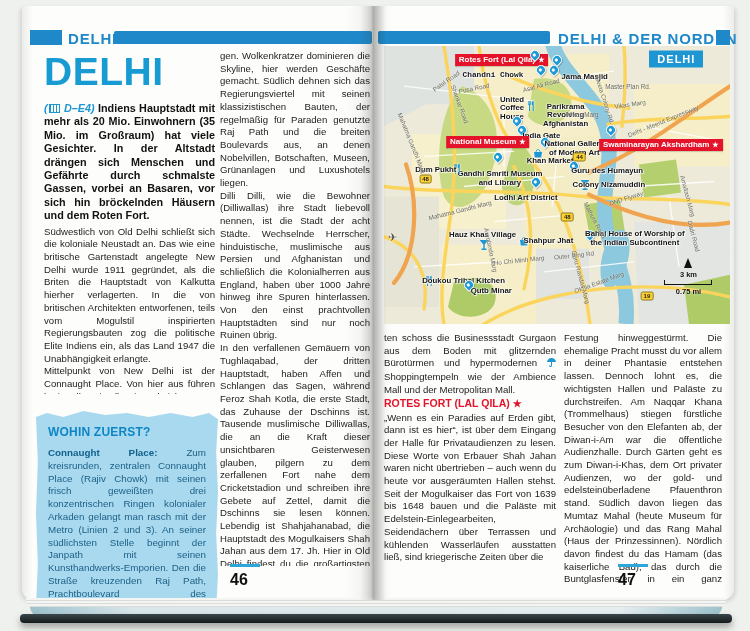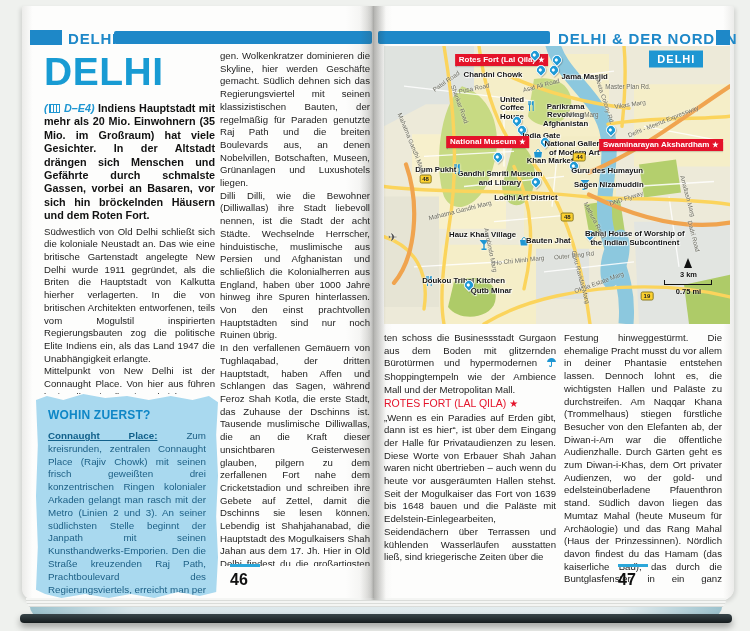--- a/index.html
+++ b/index.html
@@ -27,25 +27,25 @@
 
   
   .lp-title{position:absolute;left:22px;top:44px;margin:0;font-size:39px;font-weight:bold;color:#189bd3;letter-spacing:.5px;}
   .lp-col1{position:absolute;left:22px;top:96px;width:171px;height:292px;overflow:hidden;}
   .lp-col2{position:absolute;left:198px;top:44px;width:150px;height:516px;overflow:hidden;}
   p.body{margin:0;font-size:9.6px;line-height:12.7px;color:#1d1d1d;text-align:justify;}
   p.intro{margin:0 0 3px;font-size:10.8px;line-height:13.4px;font-weight:bold;color:#111;text-align:justify;}
   .mapref{color:#1e96d2;font-style:italic;}
   .mapref-icon{display:inline-block;width:9px;height:7px;border:1px solid #1e96d2;vertical-align:-1px;margin:0 1px;
     background:repeating-linear-gradient(90deg,#1e96d2 0 1px,transparent 1px 3px);}
-  .infobox{position:absolute;left:14px;top:388px;width:182px;height:204px;background:#a9d9ef;padding:12px 12px 10px;box-sizing:border-box;
+  .infobox{position:absolute;left:14px;top:405px;width:182px;height:204px;background:#a9d9ef;padding:12px 12px 10px;box-sizing:border-box;
     clip-path:polygon(0% 3%,6% 1%,15% 3%,26% 0%,38% 2%,50% 1%,62% 3%,74% 1%,86% 3%,95% 1%,100% 4%,99% 20%,100% 40%,99% 60%,100% 80%,99% 97%,90% 99%,78% 97%,65% 100%,52% 98%,40% 100%,27% 98%,14% 100%,5% 98%,0% 96%,1% 75%,0% 50%,1% 25%);}
   .infobox h3{margin:2px 0 8px;font-size:12px;color:#0e86c6;letter-spacing:.2px;}
   .infobox p{margin:0;font-size:9.8px;line-height:12.8px;color:#1c5f85;text-align:justify;}
-  .infobox b{color:#11608b;text-decoration:underline;}
+  .infobox b{color:#11608b;}
   .pagenum{position:absolute;top:558px;width:60px;}
   .pagenum .pn-line{width:30px;height:3px;background:#2ba7da;margin-bottom:4px;}
   .pagenum span{font-size:16px;font-weight:bold;color:#111;}
 
   
   .map{position:absolute;left:10px;top:40px;width:346px;height:278px;background:#edead9;overflow:hidden;}
   .map svg.base{position:absolute;left:0;top:0;}
   .map-labels{position:absolute;inset:0;}
   .ml{position:absolute;transform:translate(-50%,-50%);}
   .ml-poi{font-size:7.8px;font-weight:bold;color:#141414;text-align:center;line-height:1.12;white-space:nowrap;
@@ -60,21 +60,21 @@
   .ml-pin::after{content:"";position:absolute;left:2.2px;top:2.2px;width:2.6px;height:2.6px;background:#fff;border-radius:50%;}
   .ml-icon svg,.ml-icon span{filter:drop-shadow(0 0 1px #fff);}
   .ml-icon .plane{color:#555;font-size:11px;}
   .ml-scale{display:flex;flex-direction:column;align-items:center;font-size:7.5px;font-weight:bold;color:#111;text-shadow:0 0 2px #fff;}
   .ml-scale .n-arrow{width:0;height:0;border-left:4px solid transparent;border-right:4px solid transparent;border-bottom:10px solid #111;margin-bottom:2px;}
   .ml-scale .s-line{width:46px;height:4px;border-left:1.5px solid #111;border-right:1.5px solid #111;border-bottom:1.5px solid #111;margin:1px 0 2px;}
 
   .rp-col1{position:absolute;left:10px;top:326px;width:172px;height:238px;overflow:hidden;}
   .rp-col2{position:absolute;left:190px;top:326px;width:158px;height:252px;overflow:hidden;}
   .sightseeing{width:152px;height:17px;background:#1e88c8;color:#fff;font-size:10.5px;font-weight:bold;line-height:17px;padding-left:7px;letter-spacing:.3px;margin:9px 0 7px;}
-  .poi-head{margin:0 0 3px;font-size:10.5px;font-weight:normal;color:#e4132a;}
+  .poi-head{margin:0 0 3px;font-size:10.5px;font-weight:bold;color:#e4132a;}
   .poi-head .star{font-size:10px;margin-left:3px;}
   .shop-glyph{display:inline-block;vertical-align:-1px;}
 </style>
 </head>
 <body>
 
 <div class="stage">
 
   <div class="page page-left">
     <div class="rh-block" style="left:8px;top:24px;width:32px;height:15px;"></div>
@@ -161,21 +161,21 @@
         </g>
         <g stroke="#f0a44f" stroke-width="4.2" fill="none" stroke-linecap="round">
           <path d="M346,40 C300,70 262,102 205,126"></path>
           <path d="M205,148 C250,170 300,184 346,176"></path>
           <path d="M22,118 C36,158 32,210 10,236"></path>
         </g>
       </svg>
       <div class="map-labels">
           <div class="ml ml-redbox" style="left: 34%; top: 5%;"><span>Rotes Fort (Lal Qila)</span><span class="star">★</span></div>
           <div class="ml ml-pin" style="left: 43.5%; top: 4.5%;"></div>
-          <div class="ml ml-poi" style="left: 31.5%; top: 10.5%;"><span>Chandni Chowk</span></div>
+          <div class="ml ml-poi" style="left: 31.5%; top: 10.5%; font-family: Liberation Mono, monospace;"><span>Chandni Chowk</span></div>
           <div class="ml ml-pin" style="left: 45.5%; top: 10%;"></div>
           <div class="ml ml-pin" style="left: 49%; top: 10%;"></div>
           <div class="ml ml-pin" style="left: 50%; top: 6.5%;"></div>
           <div class="ml ml-poi" style="left: 58%; top: 11%;"><span>Jama Masjid</span></div>
           <div class="ml ml-poi wrap" style="left: 37%; top: 22.5%; width: 44px;"><span>United Coffee House</span></div>
           <div class="ml ml-icon" style="left: 42.5%; top: 21.5%;"><svg width="8" height="10" viewBox="0 0 8 10">
               <path fill="#1e96d2" d="M1.2 0v3.2c0 .6.4 1 .8 1.1V10h1V4.3c.4-.1.8-.5.8-1.1V0h-.7v2.8h-.3V0h-.7v2.8h-.3V0z"></path>
               <path fill="#1e96d2" d="M6 0c-.8.3-1.3 1.2-1.3 2.4 0 1 .4 1.8 1 2V10h1V0z"></path>
             </svg></div>
           <div class="ml ml-poi wrap" style="left: 52.5%; top: 25%; width: 50px;"><span>Parikrama Revolving Afghanistan</span></div>
@@ -190,32 +190,32 @@
               <path fill="#1e96d2" d="M1 3h8l-.8 5.5H1.8z"></path>
             </svg></div>
           <div class="ml ml-poi" style="left: 48%; top: 41.5%;"><span>Khan Market</span></div>
           <div class="ml ml-pin" style="left: 33%; top: 41.5%;"></div>
           <div class="ml ml-poi wrap" style="left: 33.5%; top: 48%; width: 88px;"><span>Gandhi Smriti Museum and Library</span></div>
           <div class="ml ml-pin" style="left: 55%; top: 44.5%;"></div>
           <div class="ml ml-poi" style="left: 64.5%; top: 45%;"><span>Guru des Humayun</span></div>
           <div class="ml ml-icon" style="left: 58%; top: 50%;"><svg width="9" height="10" viewBox="0 0 9 10">
               <path fill="#1e96d2" d="M0 0h9L5.2 4.5V8.5H7V10H2V8.5h1.8V4.5z"></path>
             </svg></div>
-          <div class="ml ml-poi" style="left: 65%; top: 50%;"><span>Sagen Nizamuddin</span></div>
+          <div class="ml ml-poi" style="left: 65%; top: 50%;"><span>Colony Nizamuddin</span></div>
           <div class="ml ml-pin" style="left: 44%; top: 50.5%;"></div>
           <div class="ml ml-poi" style="left: 41%; top: 54.5%;"><span>Lodhi Art District</span></div>
           <div class="ml ml-poi" style="left: 28.5%; top: 68%;"><span>Hauz Khas Village</span></div>
           <div class="ml ml-icon" style="left: 29%; top: 71.5%;"><svg width="9" height="10" viewBox="0 0 9 10">
               <path fill="#1e96d2" d="M0 0h9L5.2 4.5V8.5H7V10H2V8.5h1.8V4.5z"></path>
             </svg></div>
           <div class="ml ml-icon" style="left: 40.5%; top: 70%;"><svg width="10" height="9" viewBox="0 0 10 9">
               <path fill="none" stroke="#1e96d2" stroke-width="1" d="M3 3.5C3 1.5 4 .5 5 .5S7 1.5 7 3.5"></path>
               <path fill="#1e96d2" d="M1 3h8l-.8 5.5H1.8z"></path>
             </svg></div>
-          <div class="ml ml-poi" style="left: 47.5%; top: 70%;"><span>Bauten Jhat</span></div>
+          <div class="ml ml-poi" style="left: 47.5%; top: 70%;"><span>Shahpur Jhat</span></div>
           <div class="ml ml-icon" style="left: 13%; top: 84.5%;"><svg width="8" height="10" viewBox="0 0 8 10">
               <path fill="#1e96d2" d="M1.2 0v3.2c0 .6.4 1 .8 1.1V10h1V4.3c.4-.1.8-.5.8-1.1V0h-.7v2.8h-.3V0h-.7v2.8h-.3V0z"></path>
               <path fill="#1e96d2" d="M6 0c-.8.3-1.3 1.2-1.3 2.4 0 1 .4 1.8 1 2V10h1V0z"></path>
             </svg></div>
           <div class="ml ml-poi" style="left: 23%; top: 84.5%;"><span>Doukou Tribal Kitchen</span></div>
           <div class="ml ml-pin" style="left: 24.5%; top: 87.5%;"></div>
           <div class="ml ml-poi" style="left: 31%; top: 88%;"><span>Qutb Minar</span></div>
           <div class="ml ml-pin" style="left: 59.5%; top: 69.5%;"></div>
           <div class="ml ml-poi wrap" style="left: 72.5%; top: 69.5%; width: 106px;"><span>Bahai House of Worship of the Indian Subcontinent</span></div>
           <div class="ml ml-pin" style="left: 65.5%; top: 31.5%;"></div>

